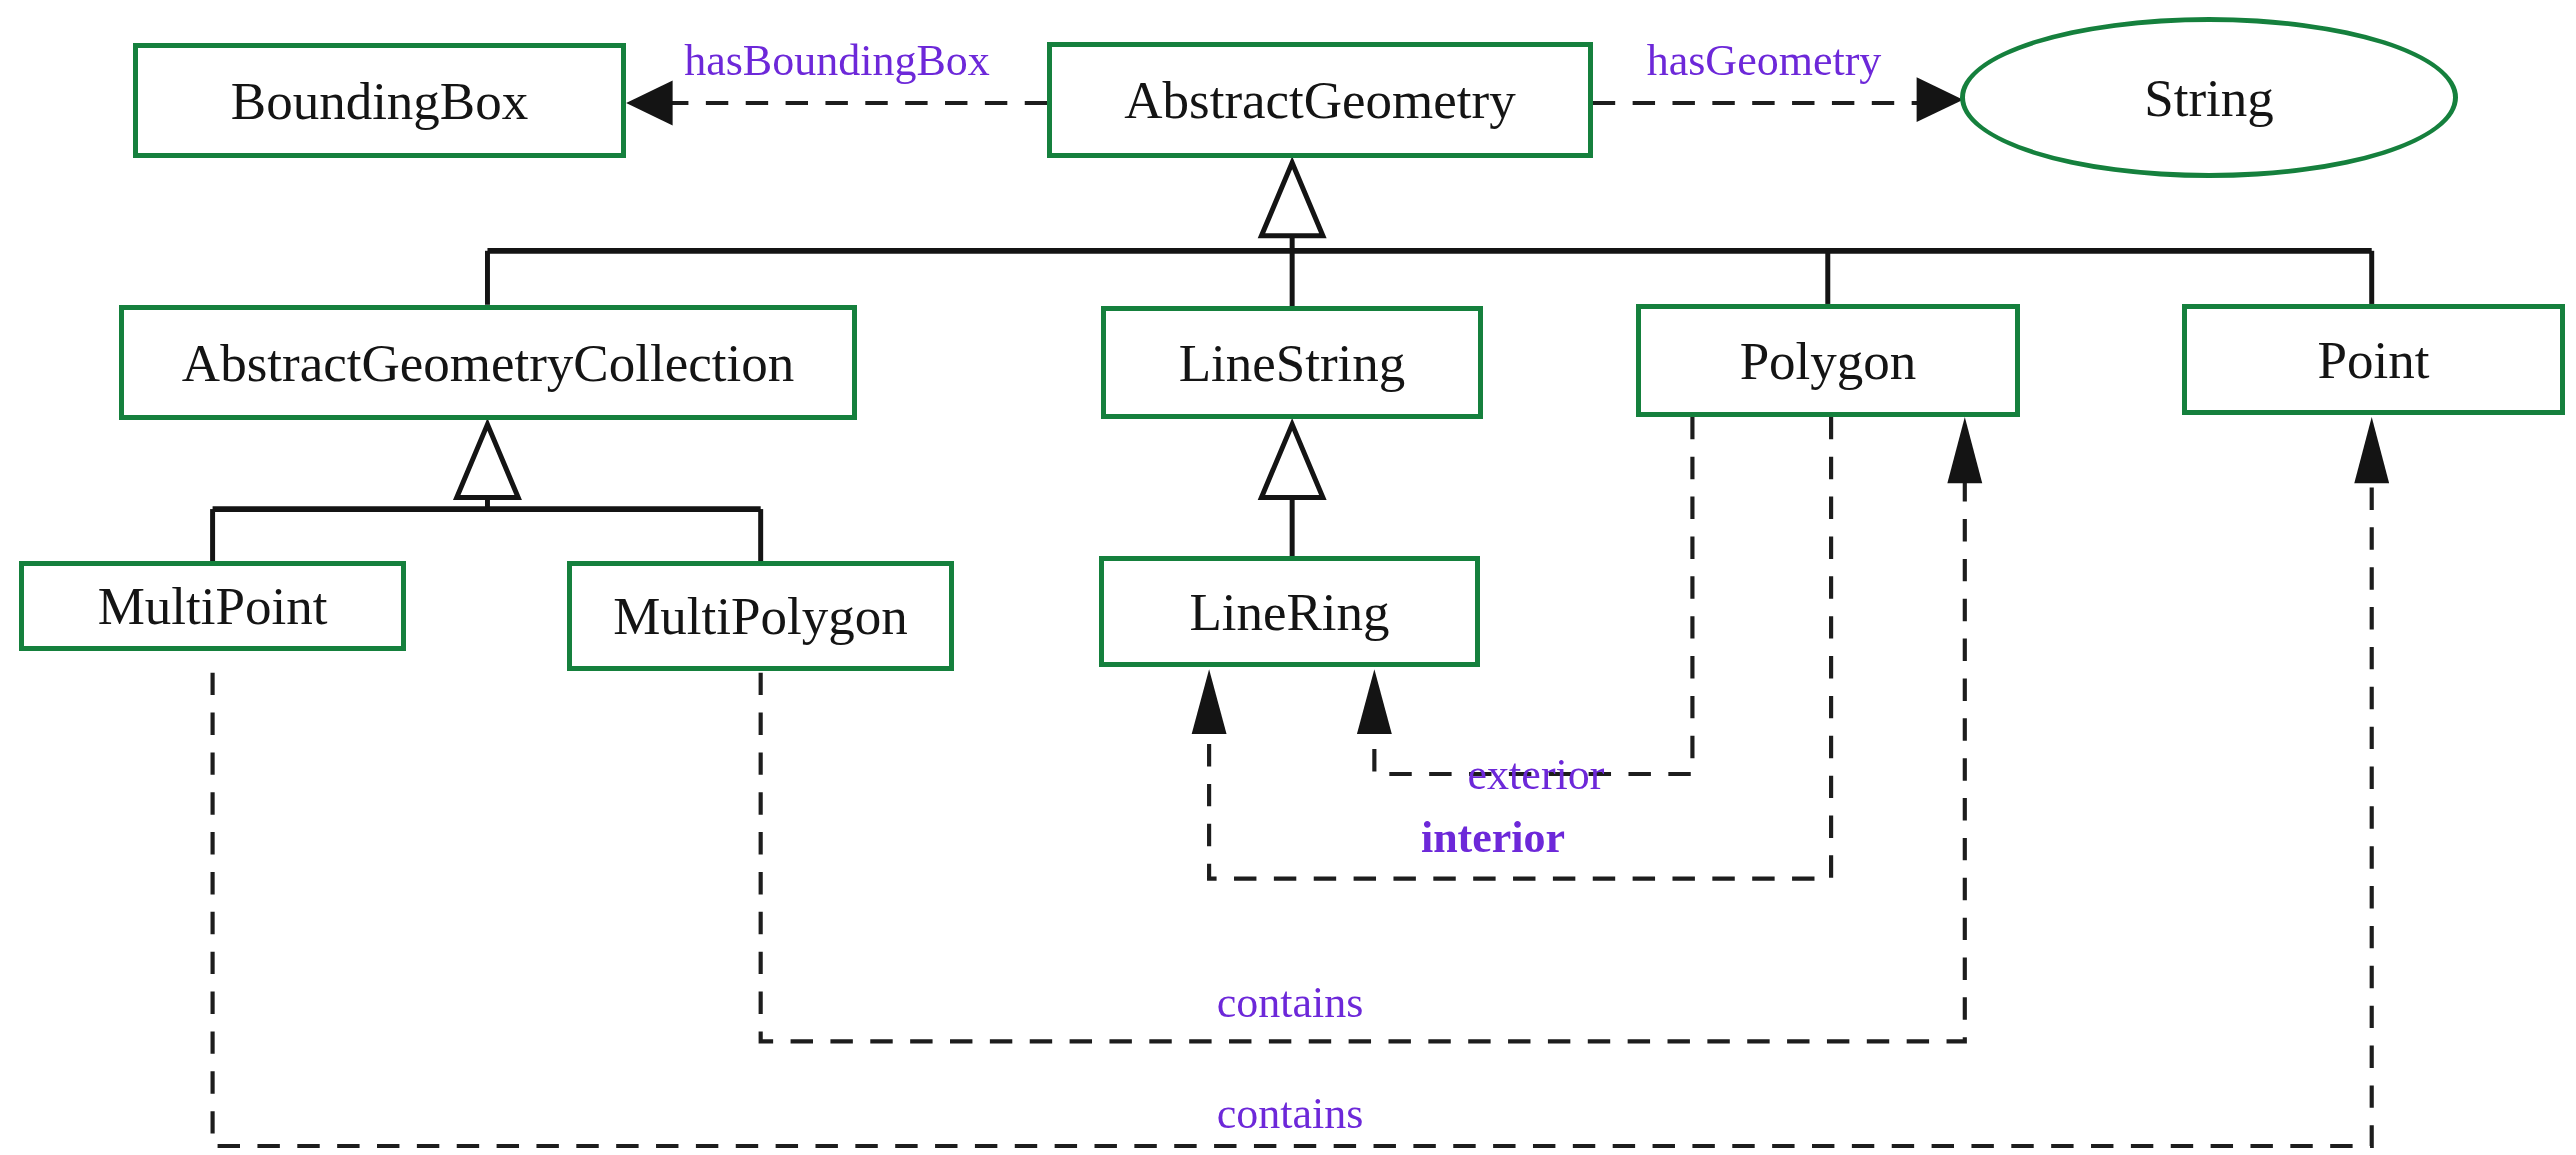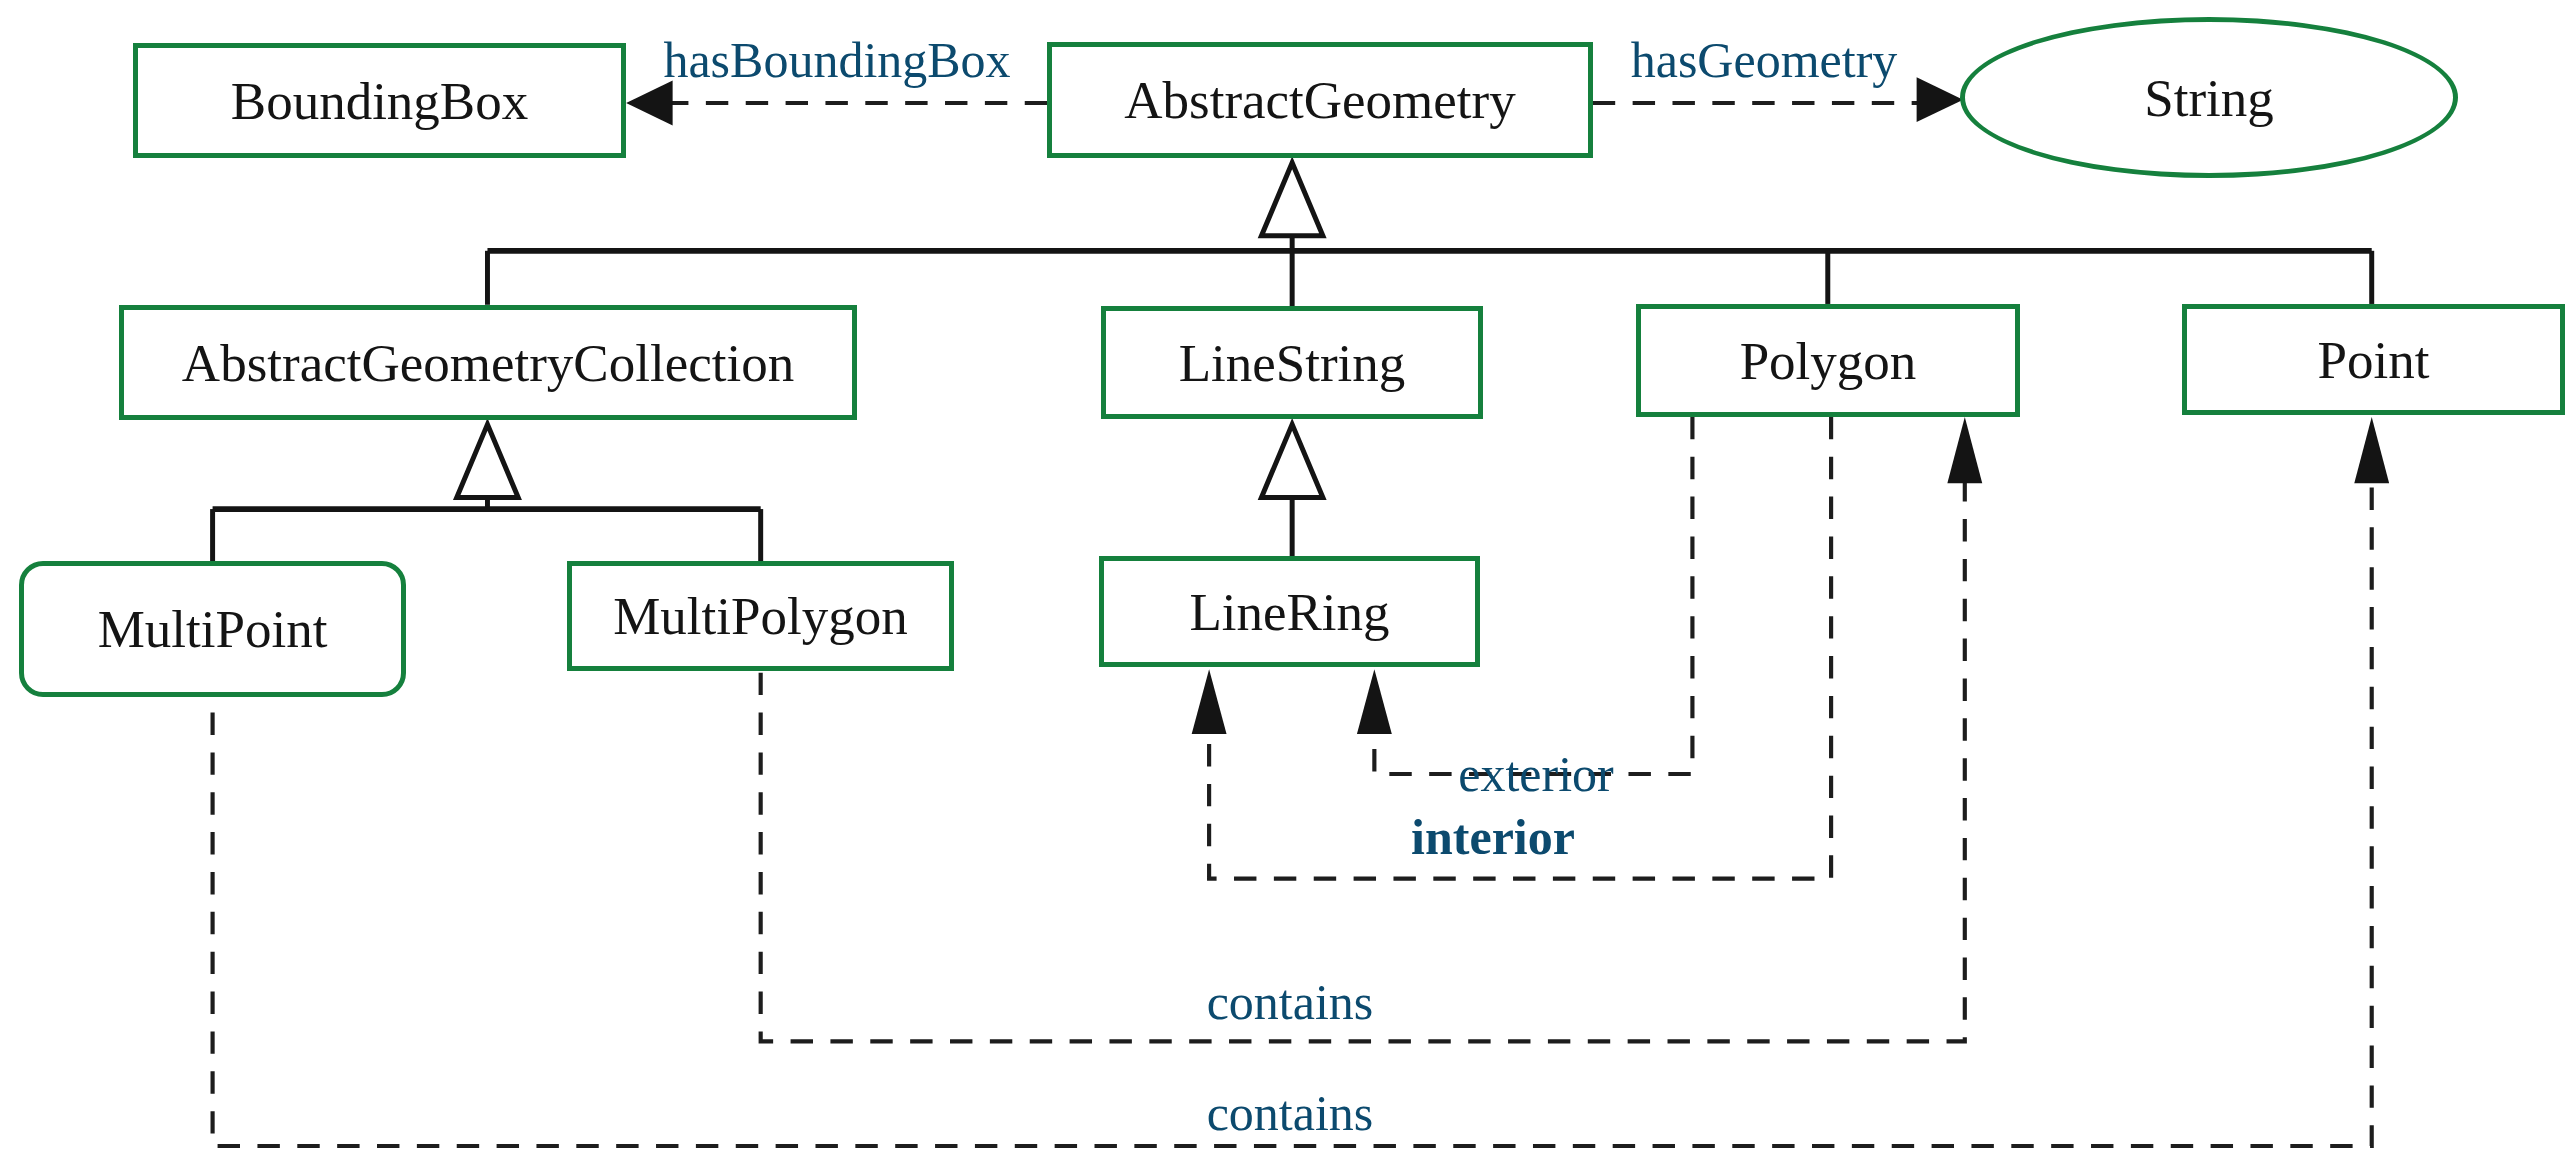--- a/index.html
+++ b/index.html
@@ -33,34 +33,34 @@
     justify-content: center;
     font-size: 53px;
     color: #141414;
     white-space: nowrap;
   }
   .ellipse { border-radius: 50%; }
 
   .edge-label {
     position: absolute;
     transform: translate(-50%, -50%);
-    font-size: 50px;
-    color: #0c4a6e;
+    font-size: 44px;
+    color: #6d28d9;
     white-space: nowrap;
   }
 
   
   #n-boundingbox   { left: 133px;  top: 43px;  width: 493px; height: 115px; }
   #n-abstractgeometry { left: 1047px; top: 42px;  width: 546px; height: 116px; }
   #n-string        { left: 1960px; top: 17.4px;  width: 498px; height: 161px; }
   #n-agc           { left: 119px;  top: 305px; width: 738px; height: 115px; }
   #n-linestring    { left: 1101px; top: 306px; width: 382px; height: 113px; }
   #n-polygon       { left: 1636px; top: 304px; width: 384px; height: 113px; }
   #n-point         { left: 2182px; top: 304px; width: 383px; height: 111px; }
-  #n-multipoint    { left: 19px;   top: 561px; width: 387px; height: 136px; border-radius: 24px; }
+  #n-multipoint    { left: 19px;   top: 561px; width: 387px; height: 90px; }
   #n-multipolygon  { left: 567px;  top: 561px; width: 387px; height: 110px; }
   #n-linering      { left: 1099px; top: 556px; width: 381px; height: 111px; }
 
   
   #l-hasboundingbox { left: 837px; top: 60px; }
   #l-hasgeometry    { left: 1764px; top: 60px; }
   #l-exterior       { left: 1536px; top: 736px; margin-top: 38px; }
   #l-interior       { left: 1493px; top: 837px; font-weight: bold; }
   #l-contains-upper { left: 1290px; top: 1002px; }
   #l-contains-lower { left: 1290px; top: 1113px; }

